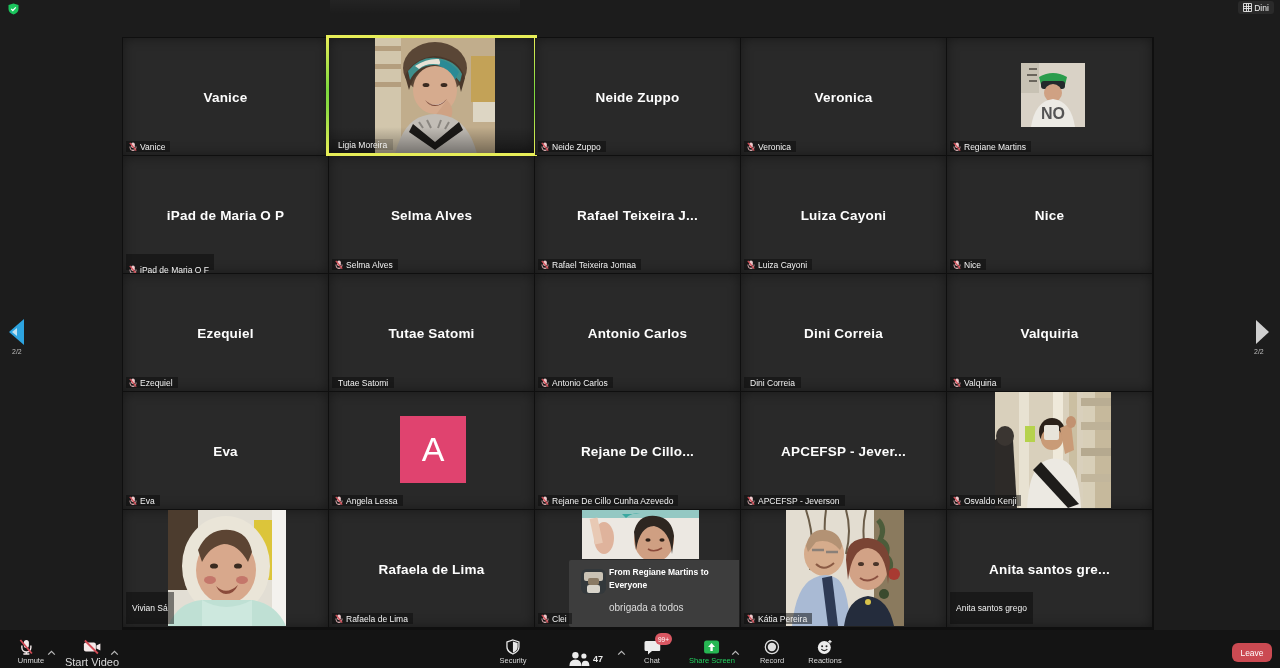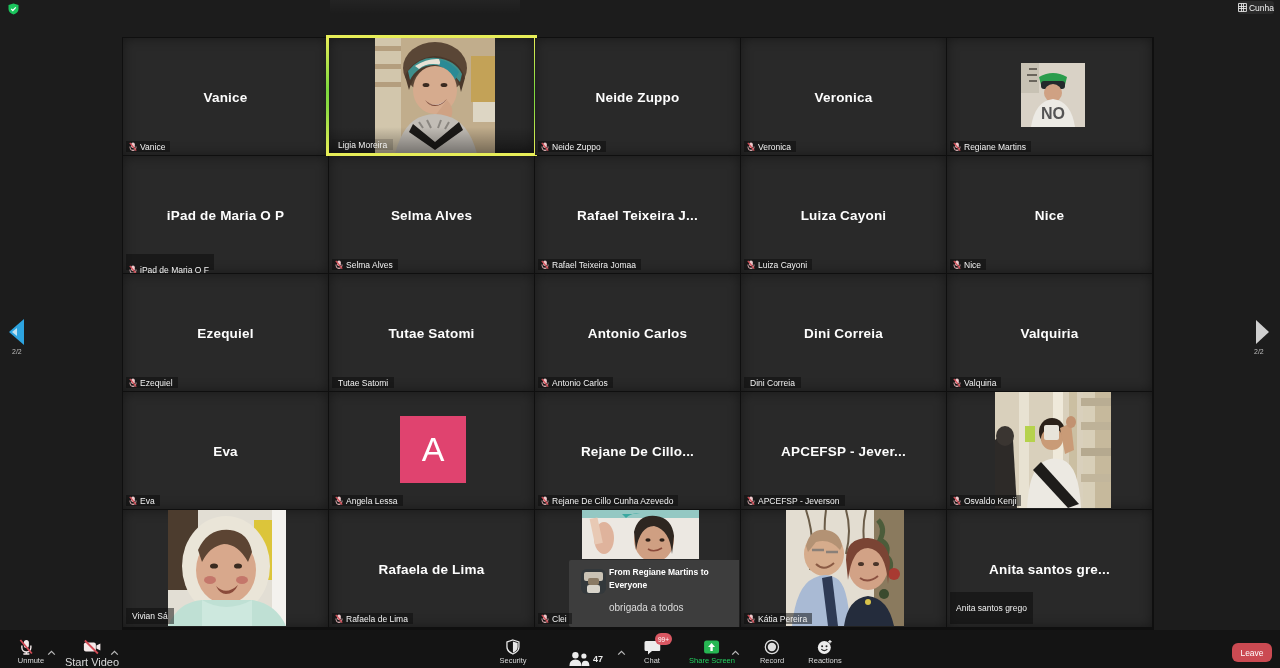--- a/index.html
+++ b/index.html
@@ -19,21 +19,21 @@
 <div id="stage">
 <svg width="11" height="12" viewBox="0 0 11 12" style="position:absolute;left:8px;top:3px">
 <path d="M5.5 0.5 L10.5 2 v4 q0 3.5 -5 5.5 q-5 -2 -5 -5.5 v-4 Z" fill="#1ac45c"></path>
 <path d="M3.2 5.8 l1.6 1.7 l3 -3.2" fill="none" stroke="#fff" stroke-width="1.2"></path>
 </svg>
 <div style="position:absolute;left:330px;top:0;width:190px;height:14px;background:linear-gradient(rgba(255,255,255,.035),rgba(255,255,255,0))"></div>
 <div style="position:absolute;left:1238px;top:1px;width:36px;height:13px;background:#2a2a2a;border-radius:3px;display:flex;align-items:center;justify-content:center">
 <svg width="9" height="9" viewBox="0 0 9 9" style="margin-right:2px">
         <path d="M0.5 0.5 h8 v8 h-8 Z M0.5 3.5 h8 M0.5 5.5 h8 M3.5 0.5 v8 M5.5 0.5 v8" stroke="#e8e8e8" stroke-width="0.9" fill="none"></path>
       </svg>
-<span style="font-size:8.5px;color:#f0f0f0">Cunha</span>
+<span style="font-size:8.5px;color:#f0f0f0">Dini</span>
     </div>
 <div id="gridbg"></div>
 <div class="t" style="left:123px;top:38px;width:205px;height:117px;">
       <div class="nm">Vanice</div>
       <div class="chip" style="padding:0 5px 0 3px">
         <svg width="8" height="10" viewBox="0 0 8 10" style="margin-right:3px;flex:none">
           <rect x="2.2" y="0.5" width="3.6" height="5.5" rx="1.8" fill="#efc9cc"></rect>
           <path d="M1 4.5 v1 a3 3 0 0 0 6 0 v-1" fill="none" stroke="#e8b7bb" stroke-width="0.9"></path>
           <line x1="4" y1="7.5" x2="4" y2="9" stroke="#e8b7bb" stroke-width="0.9"></line>
           <line x1="0.8" y1="0.8" x2="7.2" y2="8.6" stroke="#d34b55" stroke-width="1.3"></line>
@@ -316,21 +316,21 @@
 <ellipse cx="58" cy="60" rx="30" ry="34" fill="#d8a88c"></ellipse>
 <path d="M30 40 Q40 18 62 20 Q80 22 84 42 L80 52 Q70 34 56 34 Q42 36 34 52 Z" fill="#5c4433"></path>
 <ellipse cx="46" cy="56" rx="4" ry="2.6" fill="#3a2b20"></ellipse>
 <ellipse cx="70" cy="56" rx="4" ry="2.6" fill="#3a2b20"></ellipse>
 <ellipse cx="42" cy="70" rx="6" ry="4" fill="#c4766a"></ellipse>
 <ellipse cx="74" cy="70" rx="6" ry="4" fill="#c4766a"></ellipse>
 <path d="M48 76 Q58 86 70 75 Q66 84 58 84 Q52 84 48 76 Z" fill="#8a4a3a"></path>
 <path d="M0 116 Q10 92 34 90 L84 90 Q108 94 118 116 Z" fill="#bfe0d4"></path>
 <path d="M34 90 Q58 104 84 90 L84 116 L34 116 Z" fill="#cde8de"></path>
 </svg>
-      <div class="chip" style="padding:8px 6px">
+      <div class="chip" style="padding:16px 6px">
         <span>Vivian Sá</span>
       </div>
     </div>
 <div class="t" style="left:329px;top:510px;width:205px;height:117px;">
       <div class="nm">Rafaela de Lima</div>
       <div class="chip" style="padding:0 5px 0 3px">
         <svg width="8" height="10" viewBox="0 0 8 10" style="margin-right:3px;flex:none">
           <rect x="2.2" y="0.5" width="3.6" height="5.5" rx="1.8" fill="#efc9cc"></rect>
           <path d="M1 4.5 v1 a3 3 0 0 0 6 0 v-1" fill="none" stroke="#e8b7bb" stroke-width="0.9"></path>
           <line x1="4" y1="7.5" x2="4" y2="9" stroke="#e8b7bb" stroke-width="0.9"></line>

